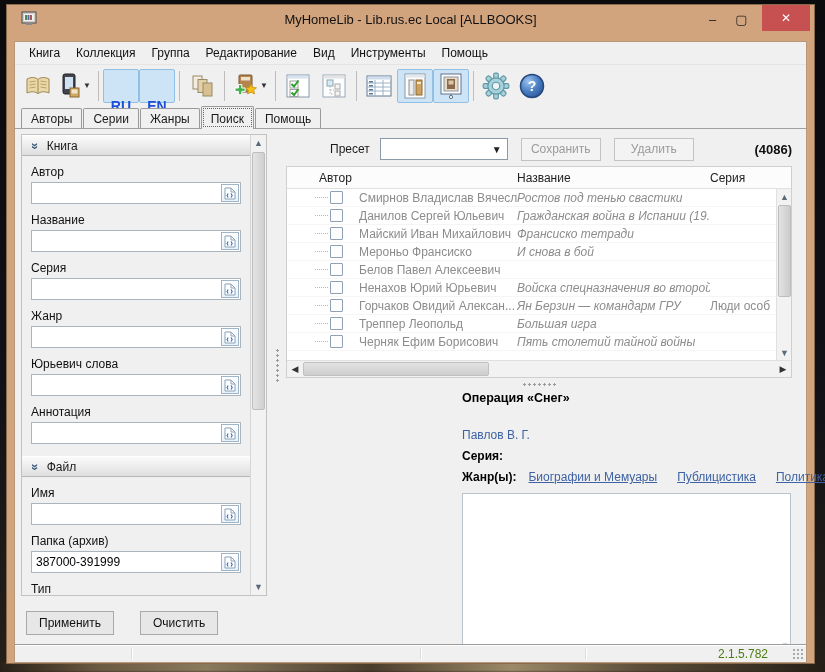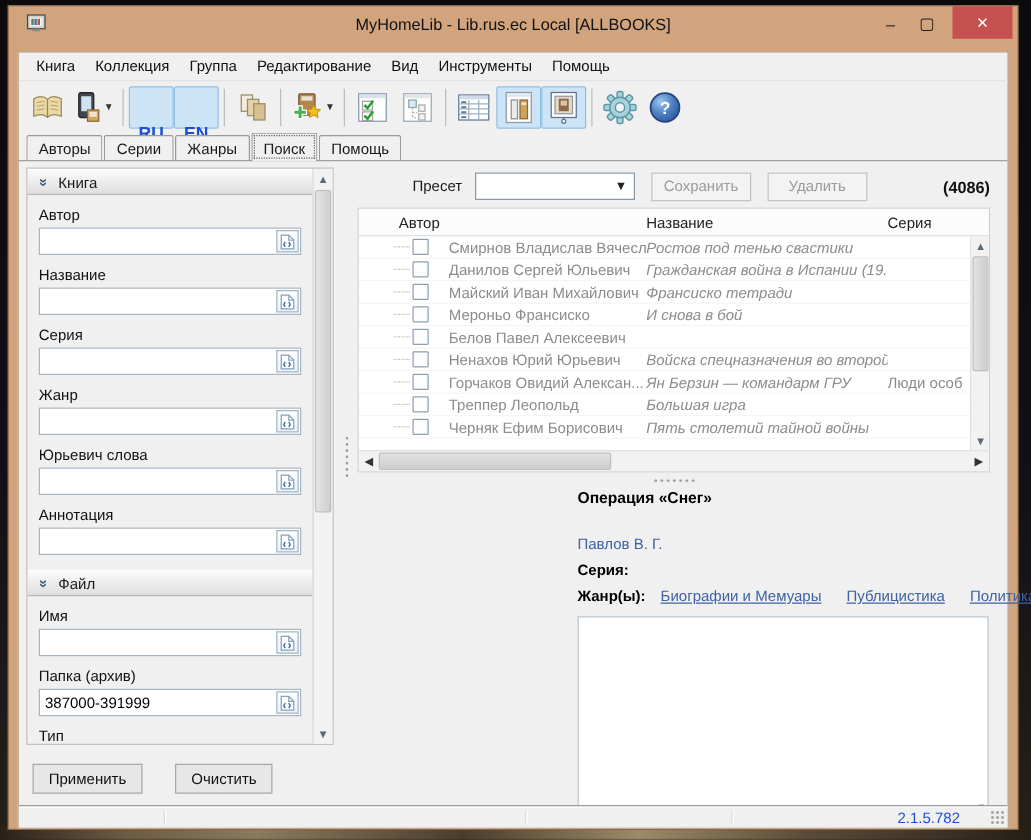--- a/index.html
+++ b/index.html
@@ -96,21 +96,21 @@
   .d-row { margin-top:7px; display:flex; gap:12px; }
   .d-lab { font-weight:bold; color:#000; }
   .genres { display:flex; gap:20px; flex-wrap:nowrap; }
   .genres a, .d-link { cursor:pointer; }
   .genres a { color:#3e62a3; text-decoration:underline; white-space:nowrap; }
   .anno { margin-top:9px; width:329px; height:159px; background:#fff; border:1px solid #b9c4cc; position:relative; }
   .anno .dn { position:absolute; right:1px; bottom:1px; color:#aab4bc; font-size:8px; }
   
   .statusbar { position:absolute; left:0; right:0; bottom:0; height:18px; background:#f0f0f0; border-top:1px solid #9c9c9c; box-shadow:inset 0 1px 0 #ffffff; }
   .sb-div { position:absolute; top:3px; bottom:3px; width:1px; background:#dcdcdc; box-shadow:1px 0 0 #fff; }
-  .sb-version { position:absolute; right:38px; top:2px; color:#1d4ed8;text-align:right; }
+  .sb-version { position:absolute; right:38px; top:2px; color:#4d7c0f;text-align:right; }
   .sb-grip { position:absolute; right:2px; bottom:2px; width:12px; height:12px;
     background-image:radial-gradient(circle,#a9a9a9 1px,transparent 1.3px); background-size:4px 4px; background-position:bottom right; }
   svg { display:block; }
 </style>
 </head>
 <body>
 
 <div class="desktop-strip"></div>
 
 <div class="window">

